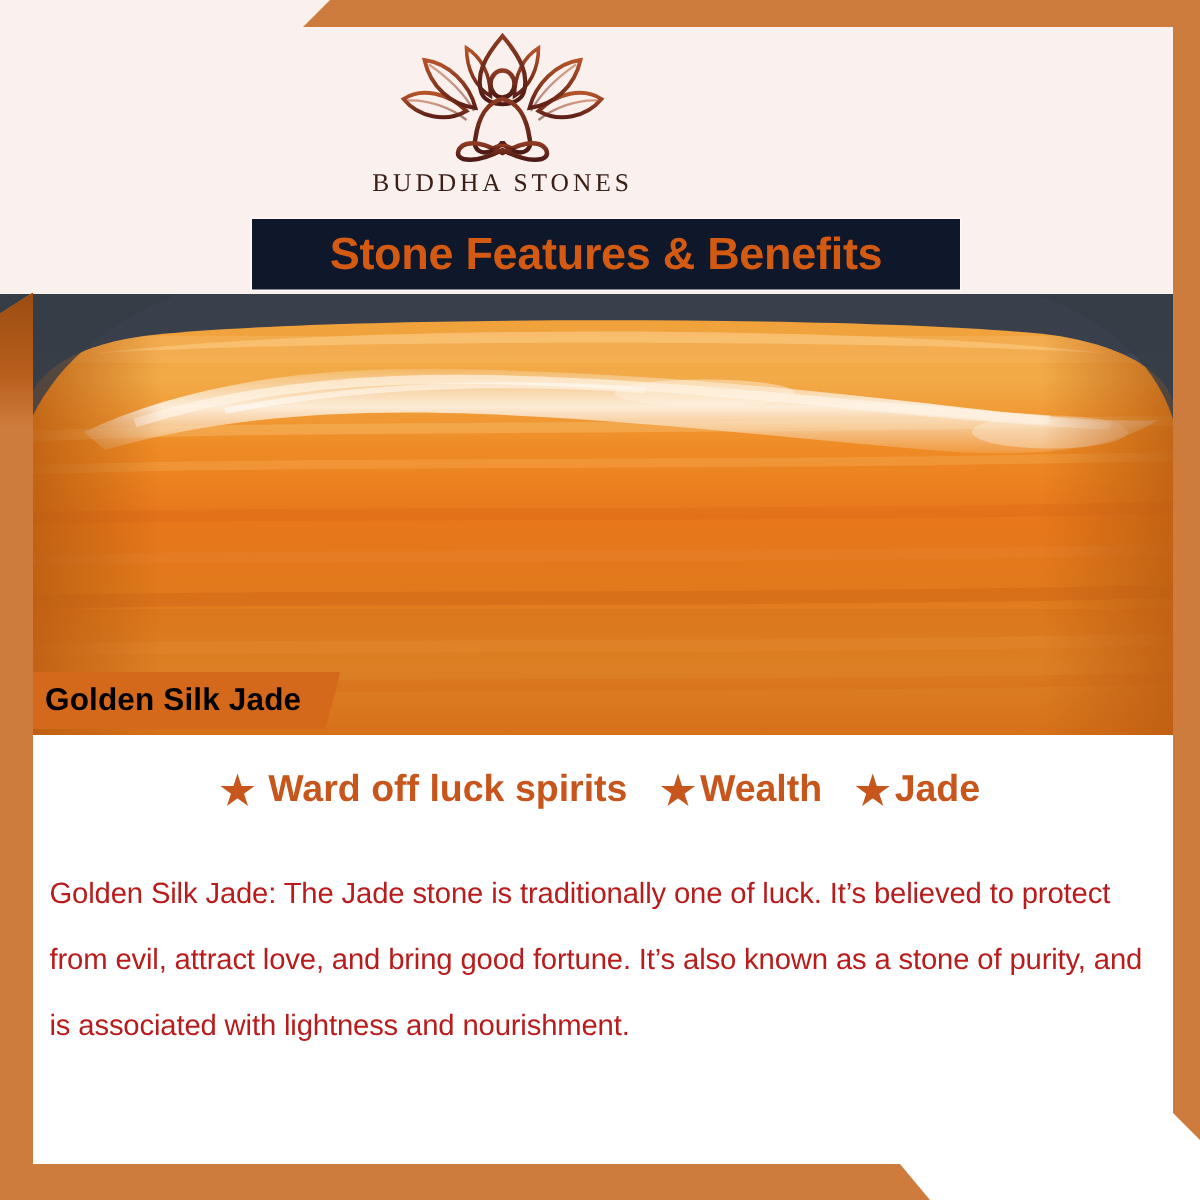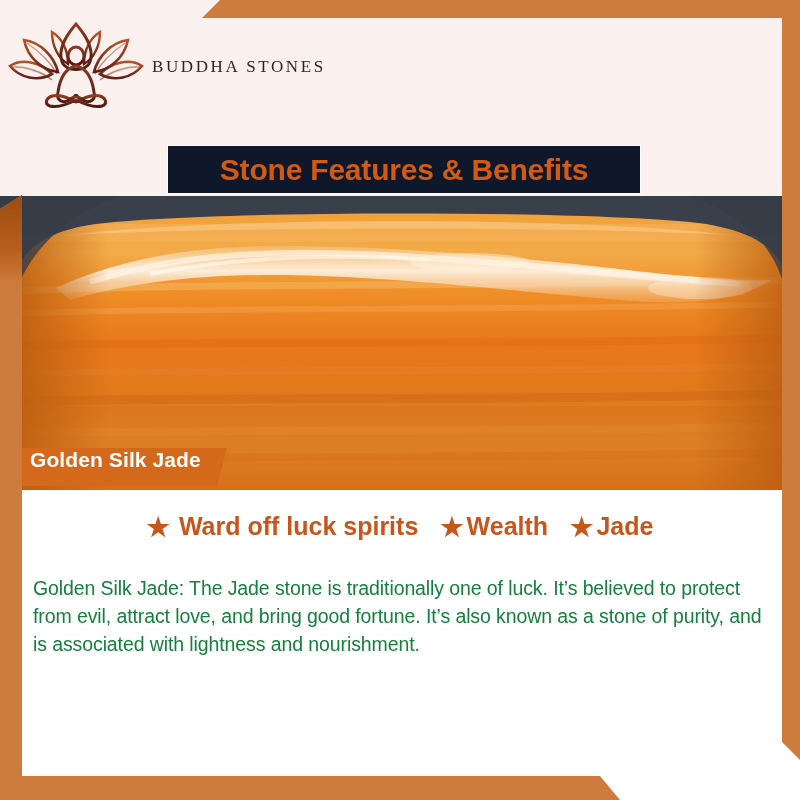--- a/index.html
+++ b/index.html
@@ -63,21 +63,21 @@
     position: absolute;
     top: 0; left: 0;
     width: 800px; height: 196px;
     background: #faf0ed;
     z-index: 2;
   }
   .logo-wrap {
     position: absolute;
     top: 22px; left: 0; width: 670px;
     display: flex;
-    flex-direction: row;
+    flex-direction: column;
     align-items: center;
   }
   .logo-mark { width: 152px; height: 86px; display: block; }
   .logo-text {
     margin-top: 4px;
     font-family: "Liberation Serif", serif;
     font-size: 17px;
     letter-spacing: 2.6px;
     color: #3b2018;
     font-weight: 400;
@@ -110,22 +110,23 @@
     z-index: 3;
   }
   .photo svg { display: block; width: 800px; height: 294px; }
 
   .stone-label {
     position: absolute;
     left: 0; top: 448px;
     height: 38px;
     padding: 0 26px 0 30px;
     display: flex;
+    align-items: center;
     background: #d4681b;
-    color: #ffffff;
+    color: #000000;
     font-size: 21px;
     font-weight: bold;
     letter-spacing: 0.1px;
     clip-path: polygon(0 0, 100% 0, calc(100% - 10px) 100%, 0 100%);
     z-index: 5;
   }
 
   
   .body-area {
     position: absolute;
@@ -152,23 +153,23 @@
     white-space: nowrap;
   }
   .benefit .star { font-size: 26px; line-height: 1; }
   .benefit.first { gap: 9px; }
 
   .description {
     position: absolute;
     top: 64px;
     left: 33px;
     width: 742px;
-    color: #15803d;
+    color: #b91c1c;
     font-size: 19.5px;
-    line-height: 28px;
+    line-height: 44px;
     font-weight: 500;
     letter-spacing: -0.1px;
   }
 </style>
 </head>
 <body>
 
 <div id="card">
 
   <div class="header">

